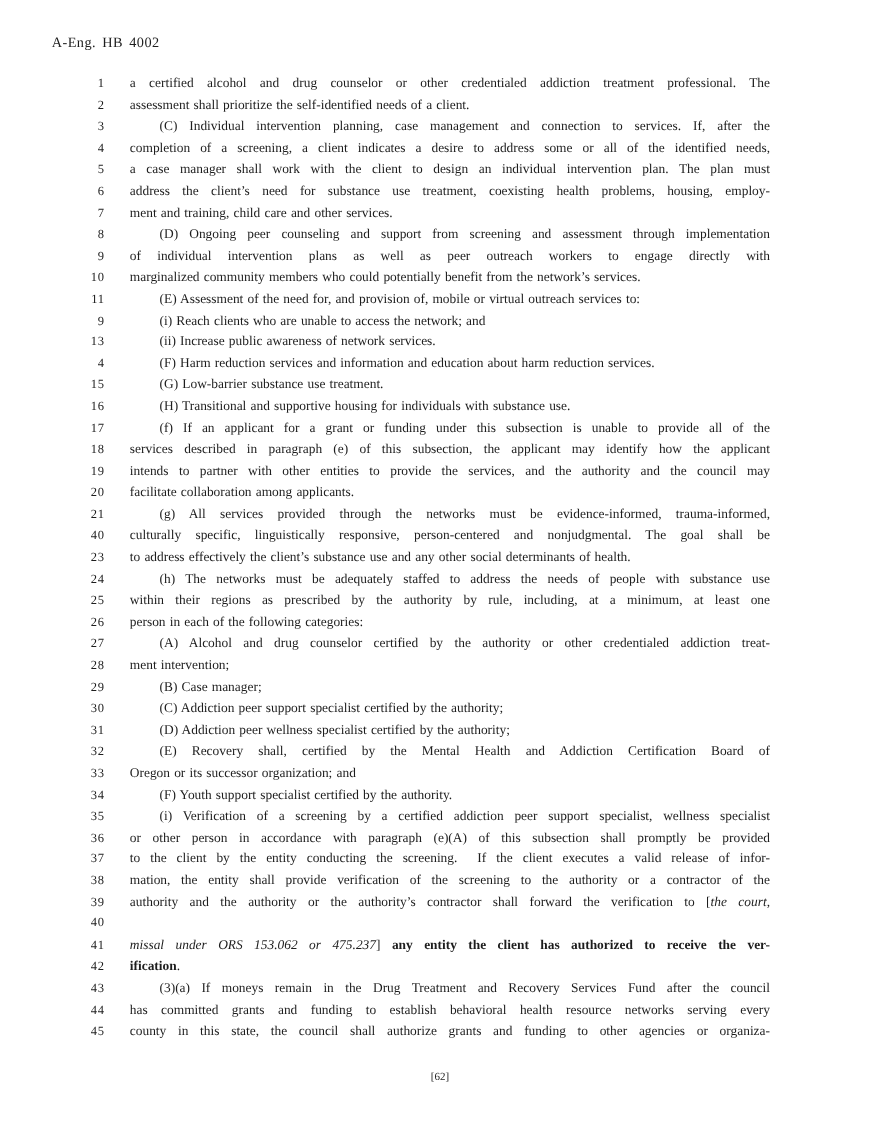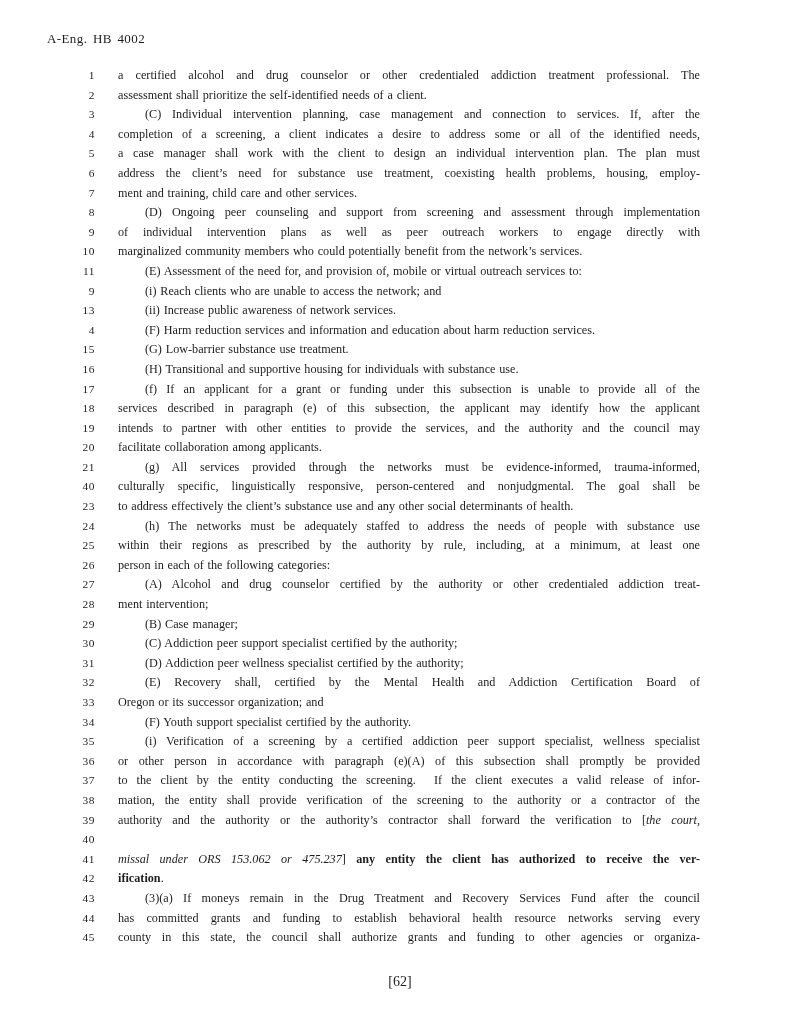--- a/index.html
+++ b/index.html
@@ -48,21 +48,21 @@
     overflow:hidden;
   }
   .text.full { text-align:justify; text-align-last:justify; }
   .text.ind  { text-indent:27px; }
   .seg-n { font-style:normal; font-weight:normal; }
   .seg-i { font-style:italic; }
   .seg-b { font-weight:bold; }
   .page-footer {
     position:absolute; top:974px; left:0; width:800px;
     text-align:center;
-    font-size:14px;
+    font-size:10px;
   }
 </style>
 </head>
 <body>
 
 <div class="page-header">A-Eng. HB 4002</div>
 
 <div class="doc-body">
   <div class="line">
     <span class="num">1</span>

